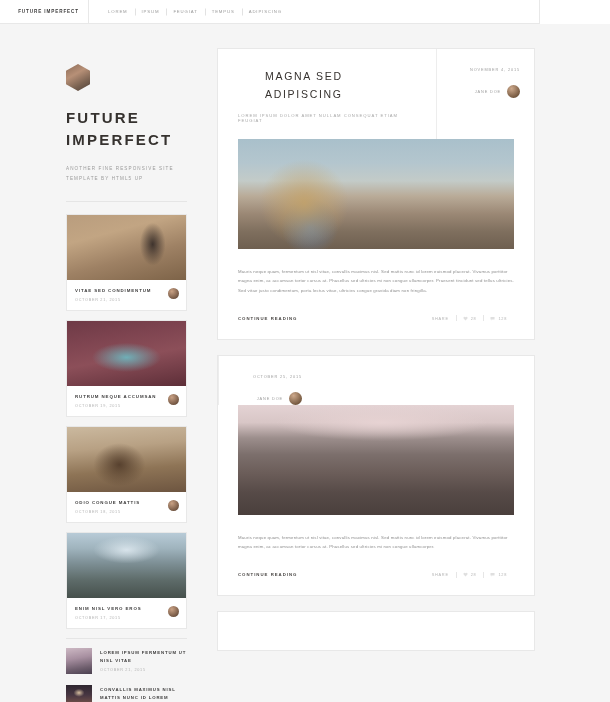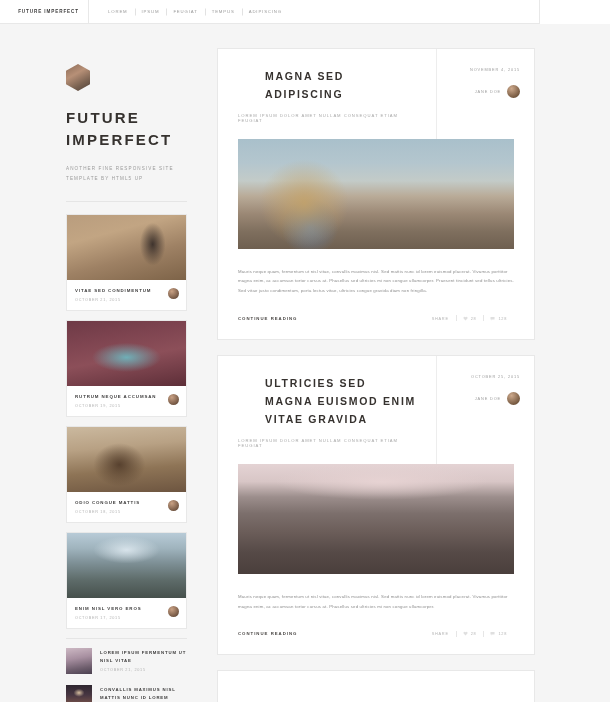--- a/index.html
+++ b/index.html
@@ -155,21 +155,21 @@
   }
   .article-head {
     display: flex;
     align-items: stretch;
   }
   .article-head-main {
     flex: 1;
     padding: 18px 20px 16px 20px;
   }
   .article-title {
-    font-size: 10.5px; font-weight: bold; letter-spacing: 1.7px;
+    font-size: 10.5px; font-weight: normal; letter-spacing: 1.7px;
     color: #36322f; text-transform: uppercase; line-height: 1.75; padding-left: 27px;
   }
   .article-sub {
     margin-top: 9px;
     font-size: 4.2px; letter-spacing: 0.95px; color: #a8a8a8;
     text-transform: uppercase;
   }
   .article-meta {
     width: 98px;
     border-left: 1px solid #ededed;
@@ -400,24 +400,20 @@
               </svg>
               <span>128</span>
             </div>
           </div>
         </div>
       </div>
     </article>
 
     <article class="article">
       <div class="article-head">
-        <div class="article-head-main">
-          <h2 class="article-title">ULTRICIES SED MAGNA EUISMOD ENIM VITAE GRAVIDA</h2>
-          <div class="article-sub">LOREM IPSUM DOLOR AMET NULLAM CONSEQUAT ETIAM FEUGIAT</div>
-        </div>
         <div class="article-meta">
           <div class="meta-date">OCTOBER 25, 2015</div>
           <div class="meta-author">
             <span class="meta-author-name">JANE DOE</span>
             <span class="meta-avatar"></span>
           </div>
         </div>
       </div>
       <div class="article-body">
         <div class="hero img-hero2"></div>

